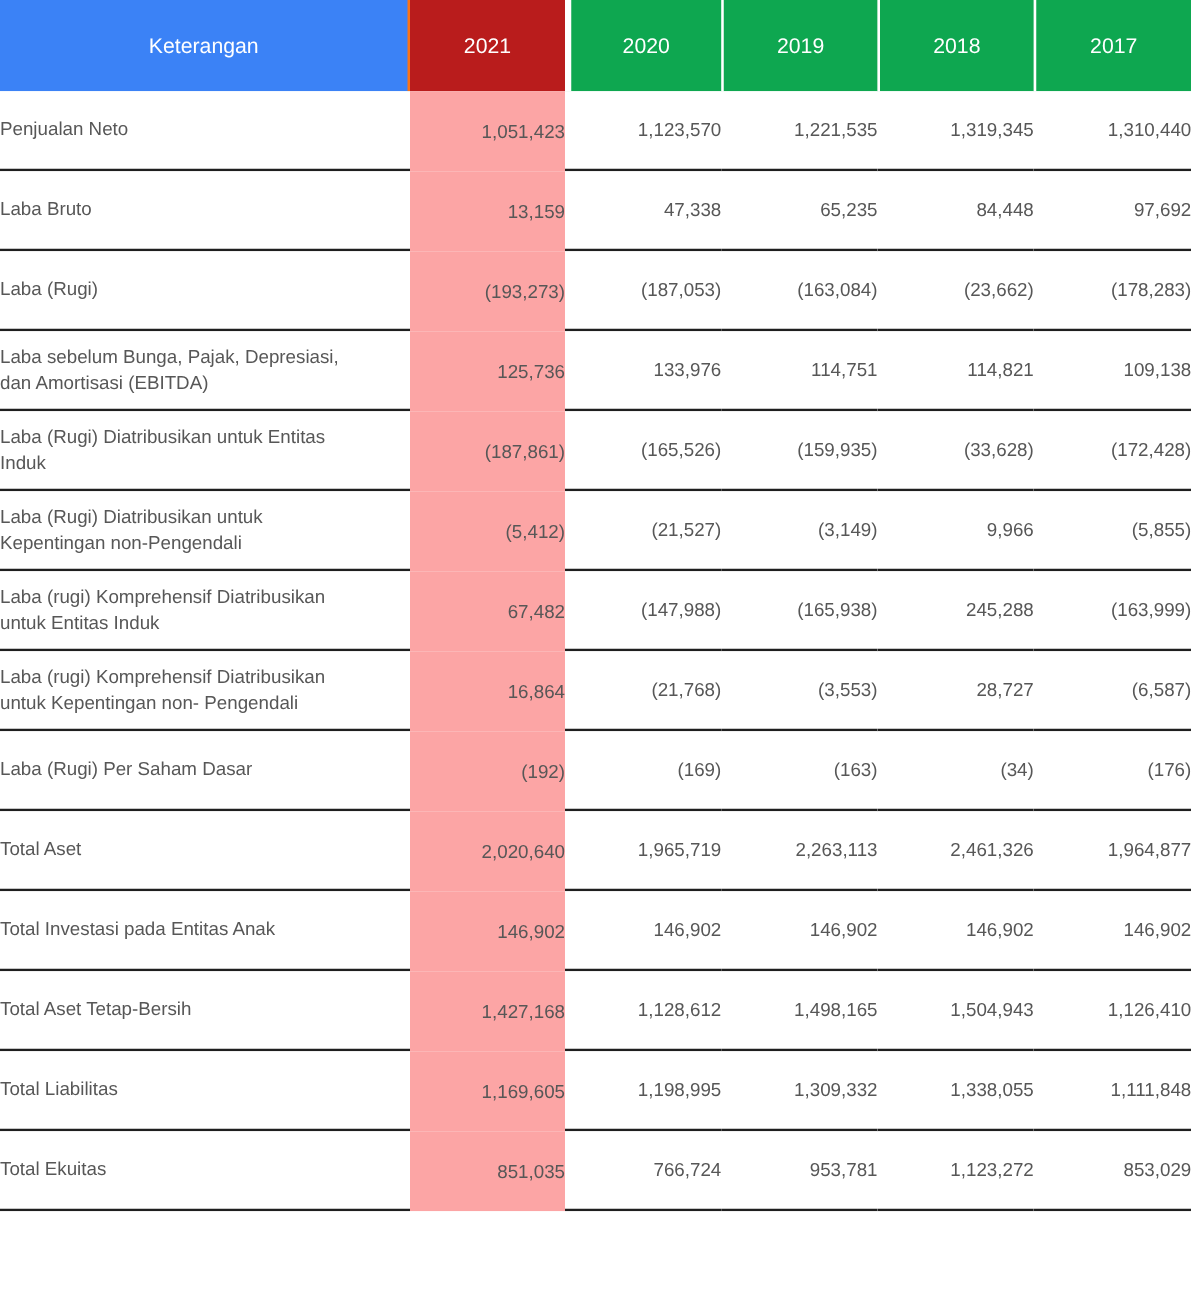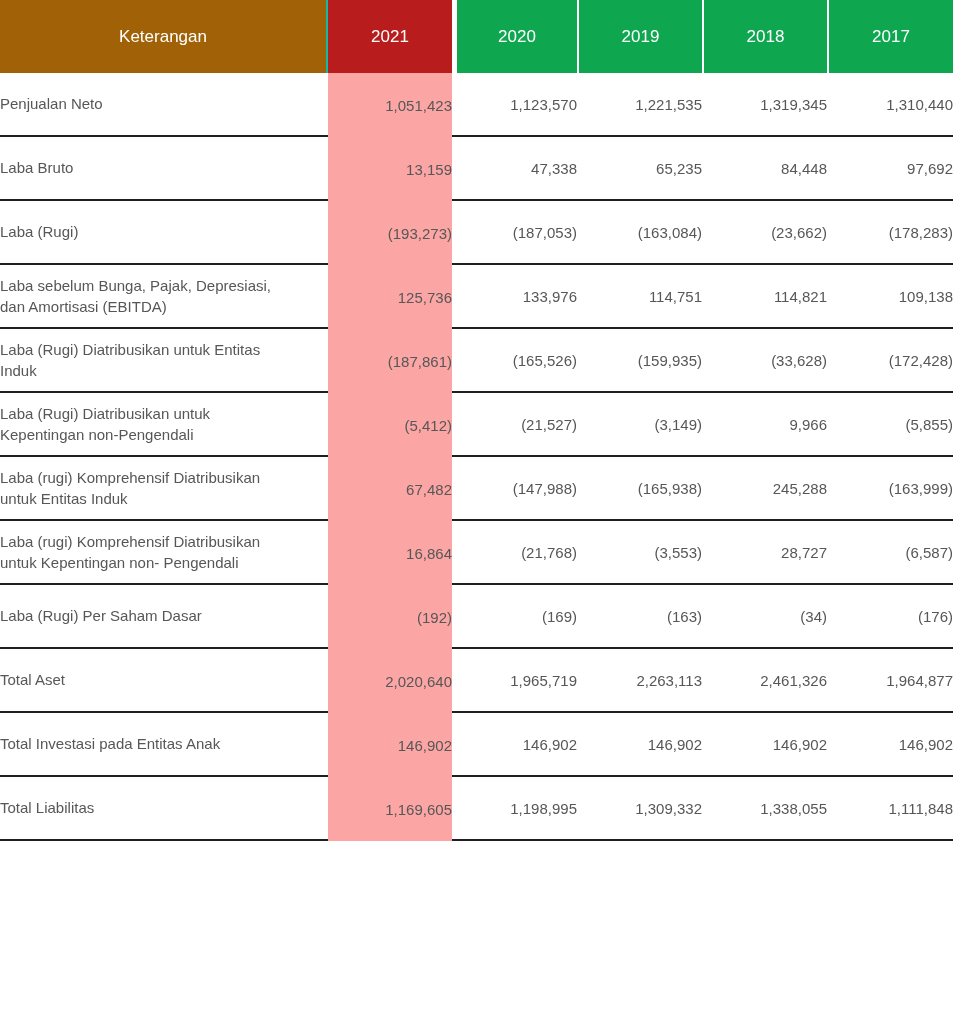--- a/index.html
+++ b/index.html
@@ -24,22 +24,22 @@
   
   th {
     height: 73px;
     vertical-align: middle;
     text-align: center;
     color: #ffffff;
     font-size: 17px;
     font-weight: normal;
   }
   th.h-label {
-    background: #a16207;
-    border-right: 2px solid #14b8a6;
+    background: #3b82f6;
+    border-right: 2px solid #f97316;
     text-align: center;
   }
   th.h-hl {
     background: #b91c1c;
   }
   th.h-year {
     background: #0EA750;
     border-left: 2px solid #ffffff;
   }
   th.h-year.first-green {
@@ -181,22 +181,38 @@
       </tr>
       <tr>
         <td class="label">Total Investasi pada Entitas Anak</td>
         <td class="num hl">146,902</td>
         <td class="num">146,902</td>
         <td class="num">146,902</td>
         <td class="num">146,902</td>
         <td class="num">146,902</td>
       </tr>
       <tr>
+        <td class="label">Total Aset Tetap-Bersih</td>
+        <td class="num hl">1,427,168</td>
+        <td class="num">1,128,612</td>
+        <td class="num">1,498,165</td>
+        <td class="num">1,504,943</td>
+        <td class="num">1,126,410</td>
+      </tr>
+      <tr>
         <td class="label">Total Liabilitas</td>
         <td class="num hl">1,169,605</td>
         <td class="num">1,198,995</td>
         <td class="num">1,309,332</td>
         <td class="num">1,338,055</td>
         <td class="num">1,111,848</td>
       </tr>
+      <tr>
+        <td class="label">Total Ekuitas</td>
+        <td class="num hl">851,035</td>
+        <td class="num">766,724</td>
+        <td class="num">953,781</td>
+        <td class="num">1,123,272</td>
+        <td class="num">853,029</td>
+      </tr>
     </tbody>
   </table>
 </div>
 
 </body></html>

